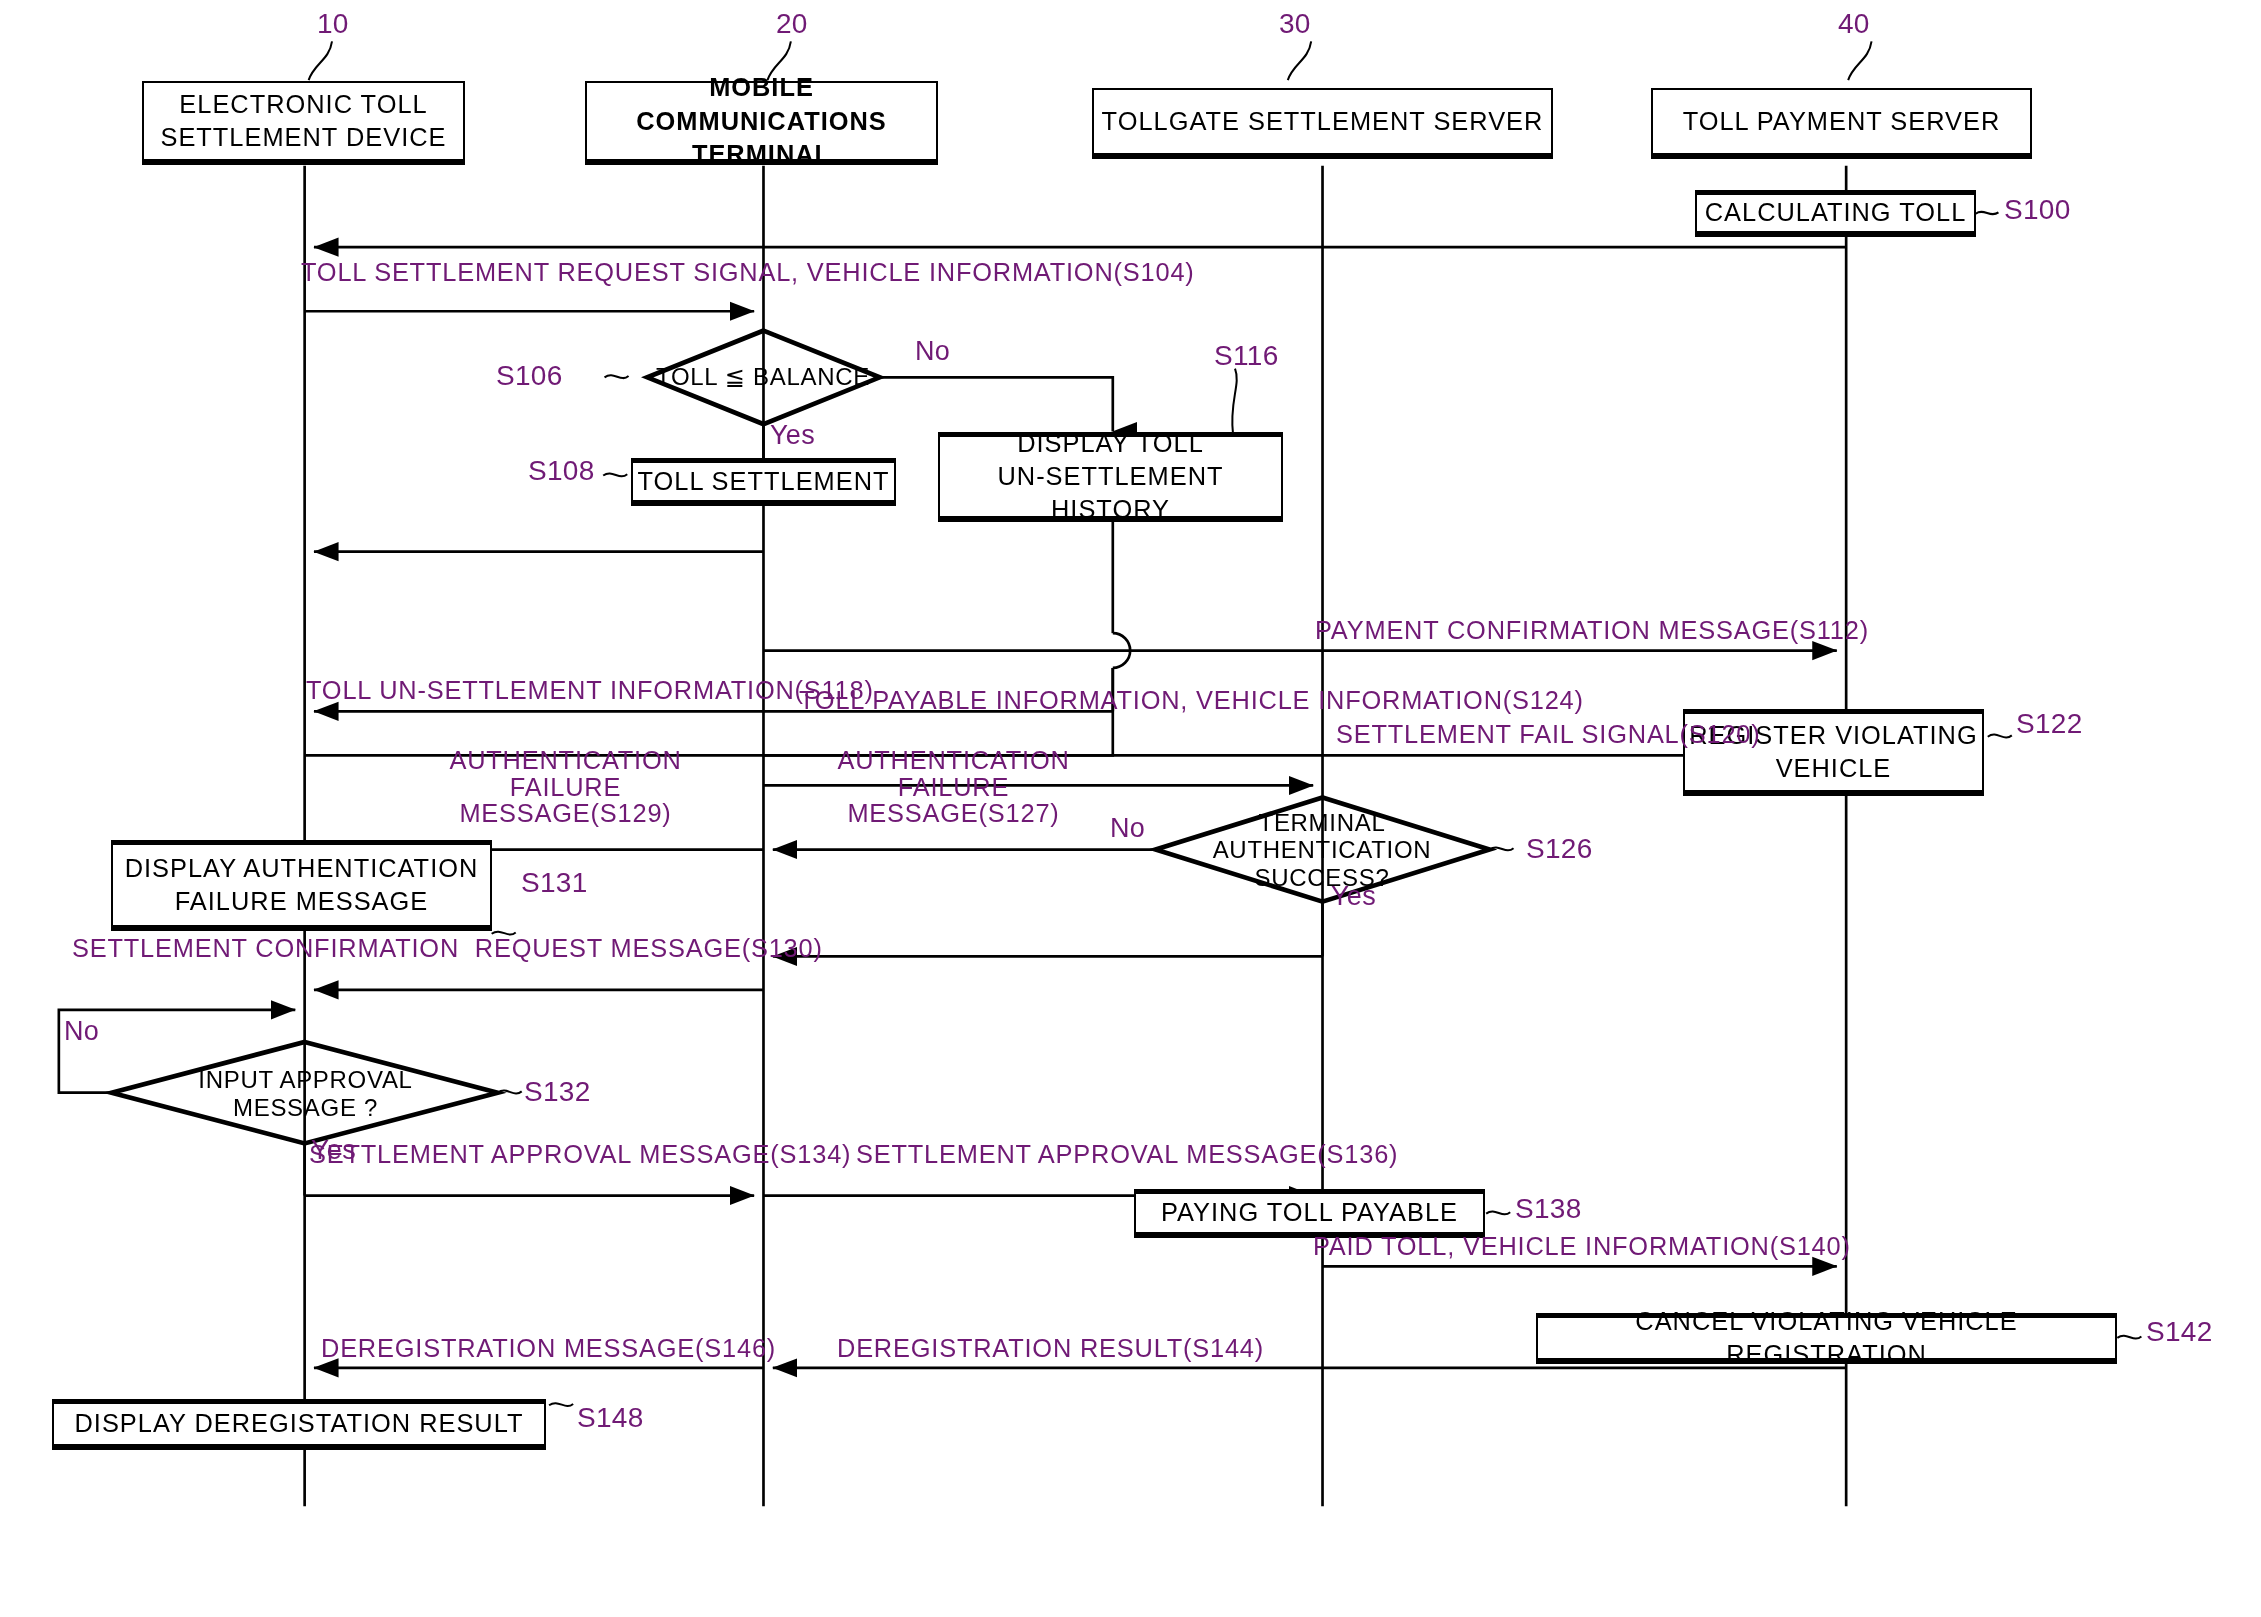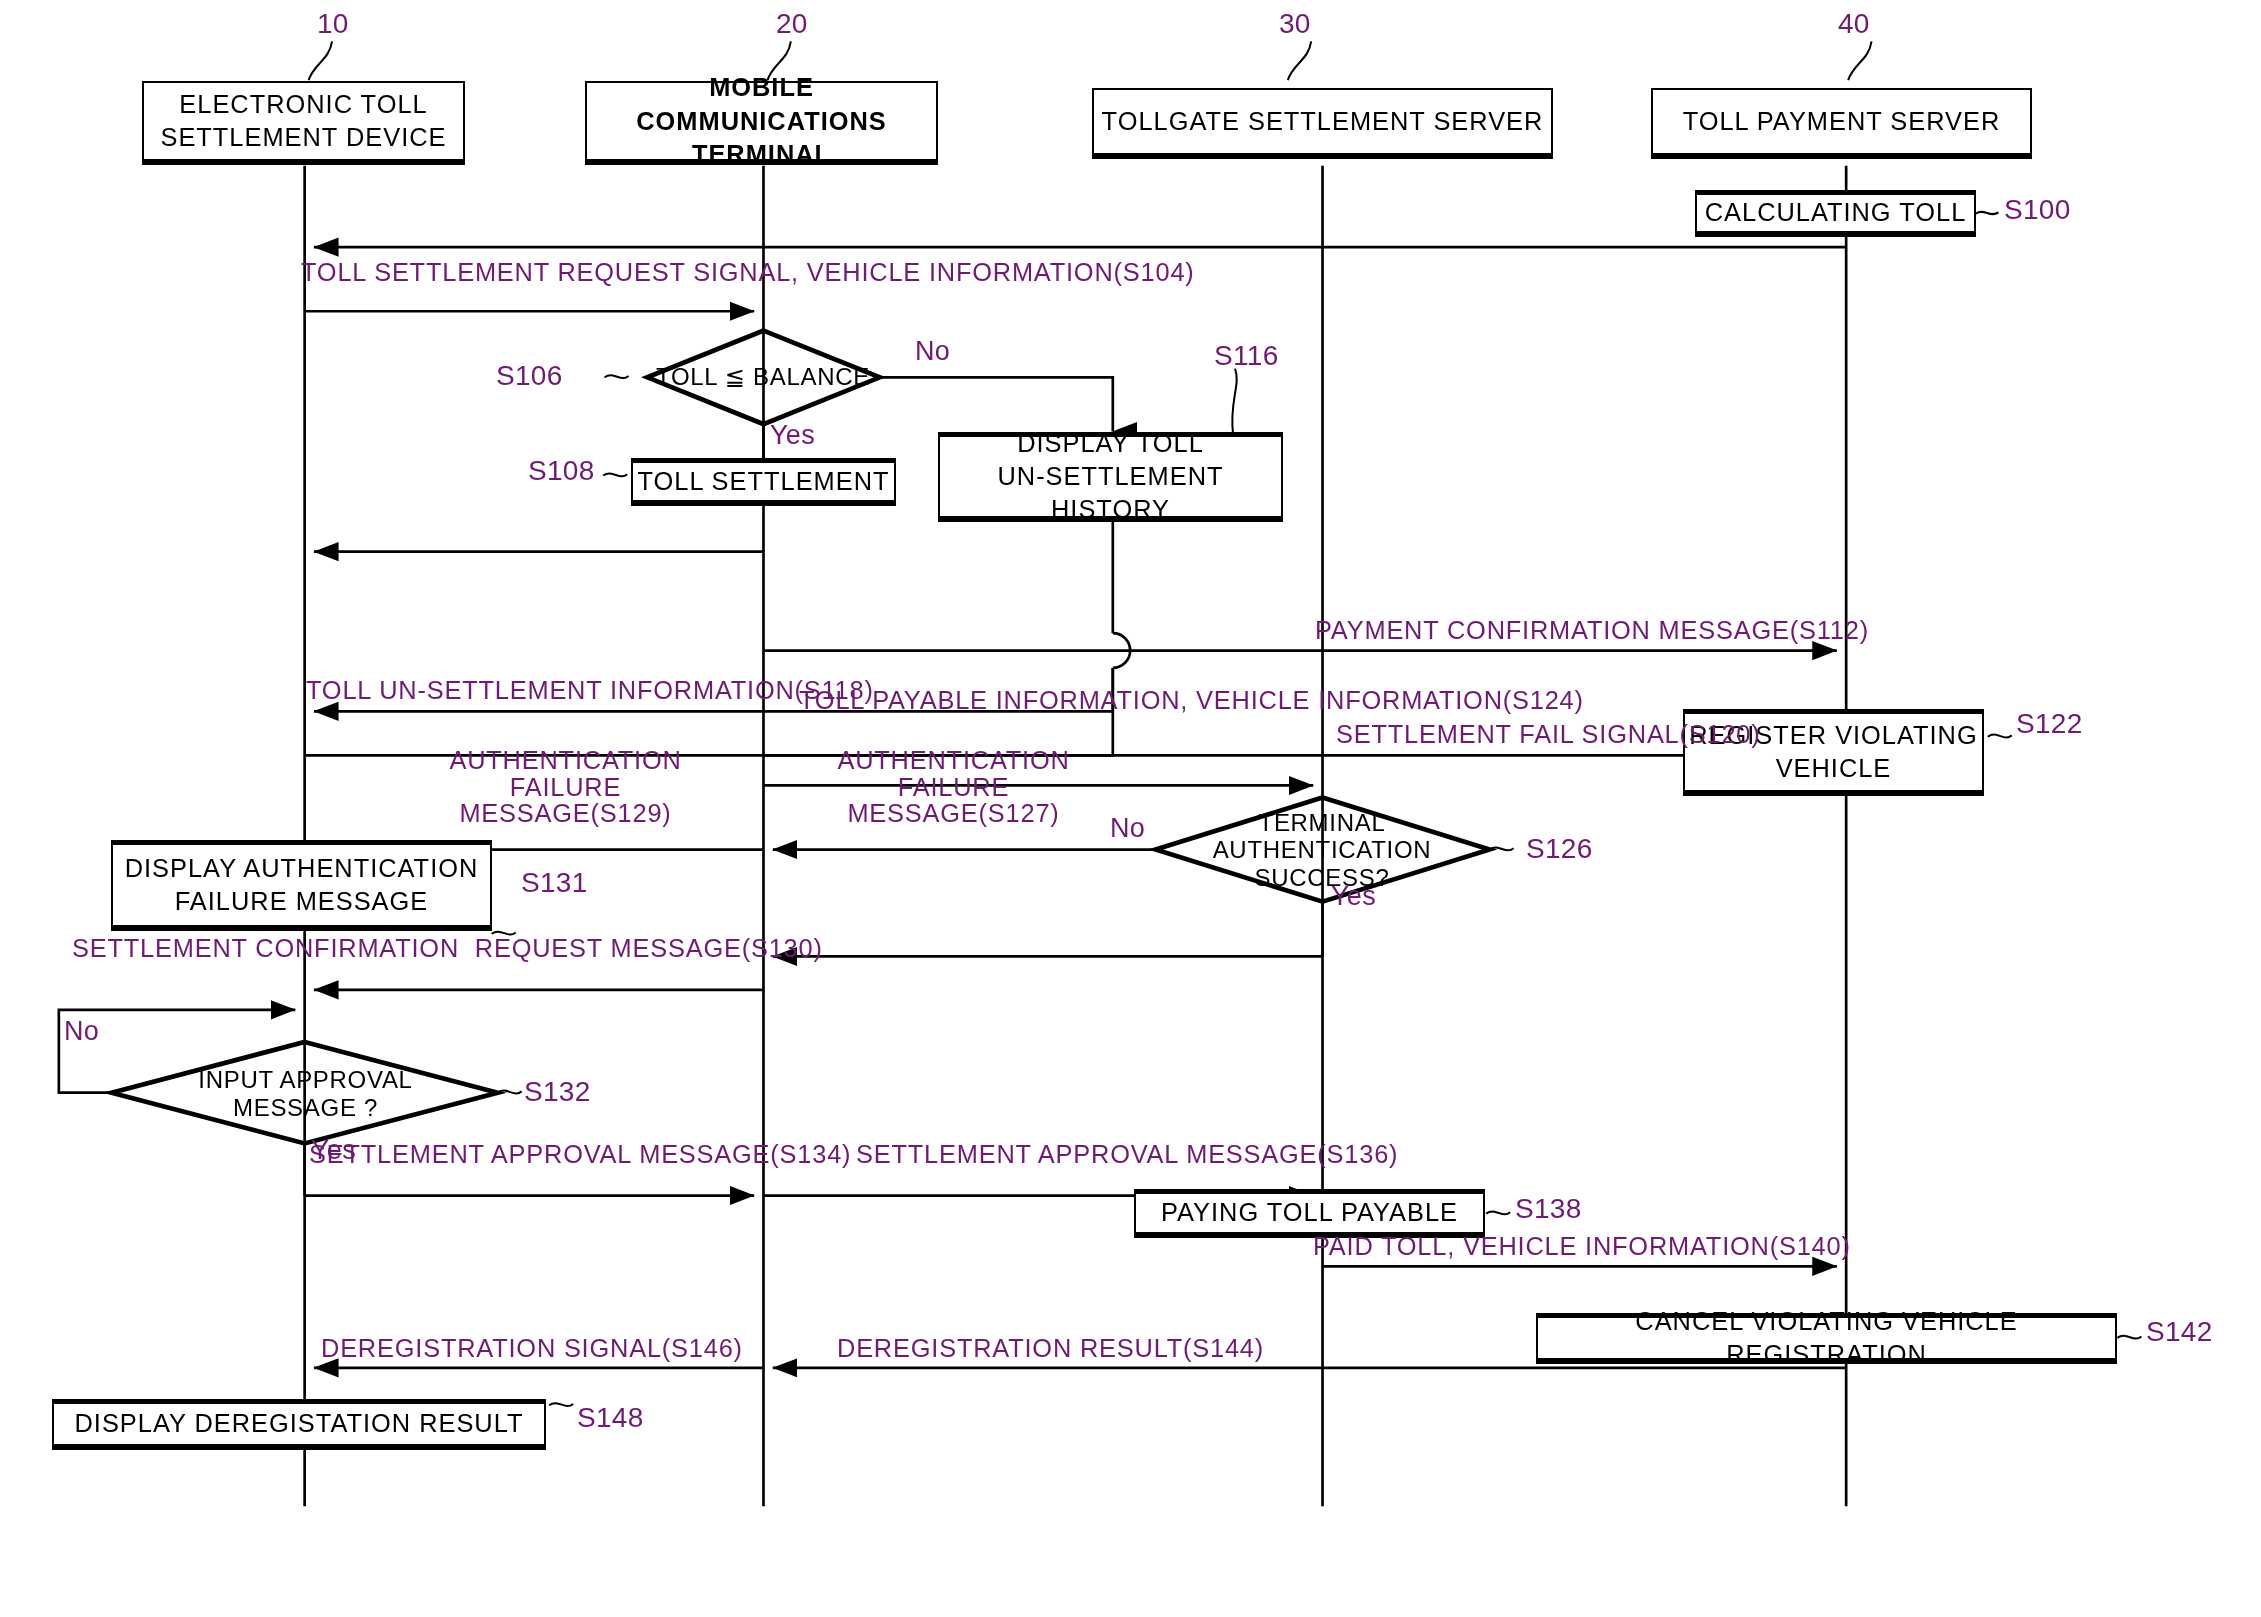--- a/index.html
+++ b/index.html
@@ -224,16 +224,16 @@
 FAILURE MESSAGE(S129)</div>
 
   <div class="lbl msg" style="left:72px;top:935px;">SETTLEMENT CONFIRMATION  REQUEST MESSAGE(S130)</div>
 
   <div class="lbl msg" style="left:309px;top:1141px;">SETTLEMENT APPROVAL MESSAGE(S134)</div>
   <div class="lbl msg" style="left:856px;top:1141px;">SETTLEMENT APPROVAL MESSAGE(S136)</div>
 
   <div class="lbl msg" style="left:1313px;top:1233px;">PAID TOLL, VEHICLE INFORMATION(S140)</div>
 
   <div class="lbl msg" style="left:837px;top:1335px;">DEREGISTRATION RESULT(S144)</div>
-  <div class="lbl msg" style="left:321px;top:1335px;">DEREGISTRATION SIGNAL(S146)</div>
+  <div class="lbl msg" style="left:321px;top:1335px;">DEREGISTRATION MESSAGE(S146)</div>
 
 </div>
 
 
 </body></html>

